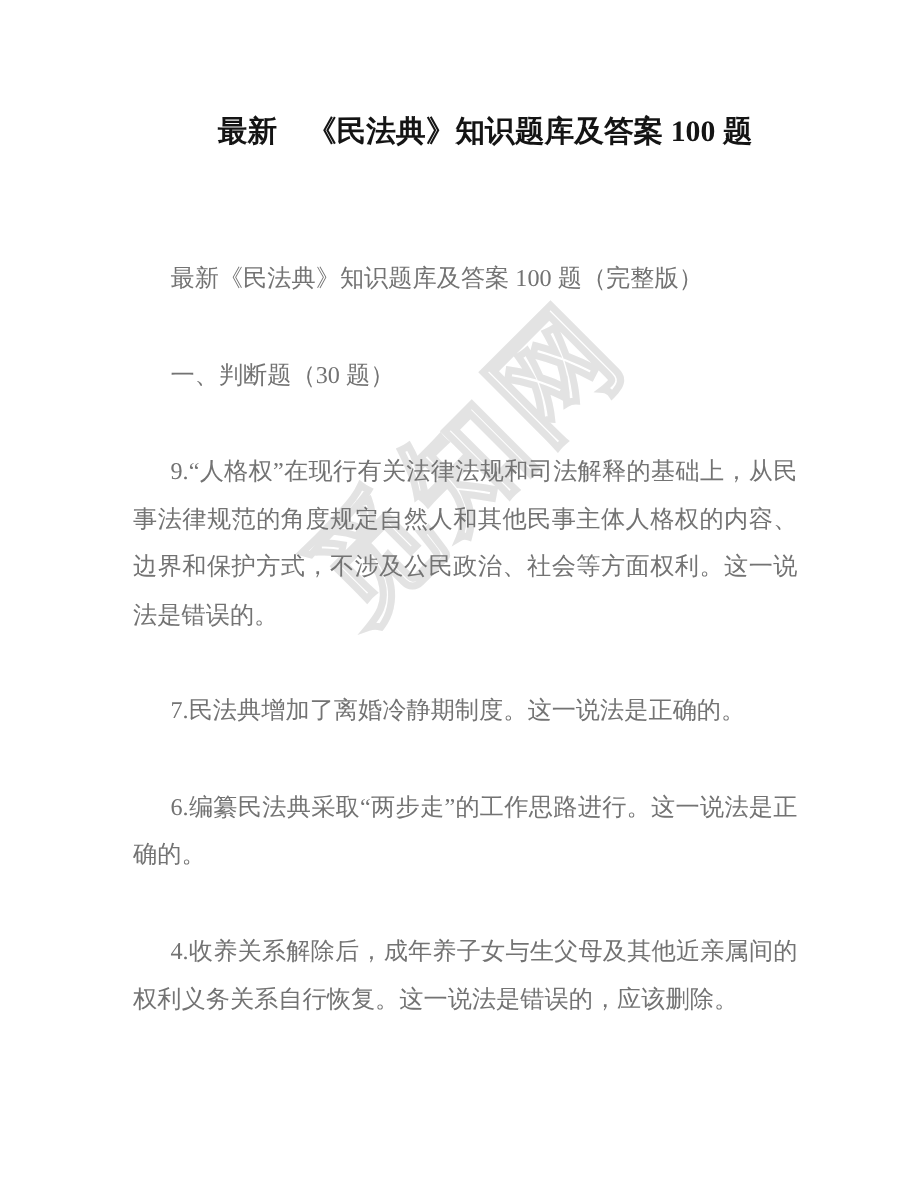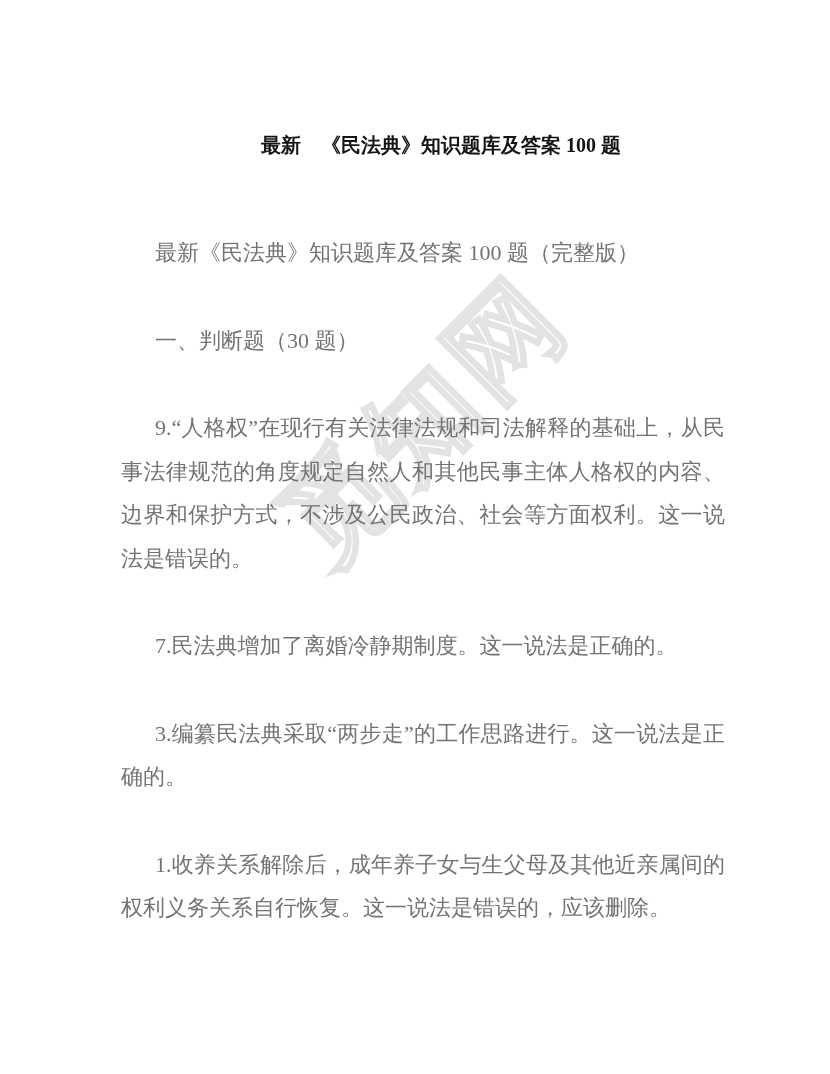--- a/index.html
+++ b/index.html
@@ -29,26 +29,25 @@
     -webkit-text-stroke: 3px #e3e3e3;
     z-index: 0;
     user-select: none;
   }
   .doc-title {
     position: absolute;
     top: 96px;
     left: 131px;
     width: 620px;
     text-align: center;
-    font-size: 20px;
+    font-size: 27px;
     font-weight: bold;
     line-height: 46px;
     color: #141414;
     z-index: 1;
-    margin-top: 26px;
   }
   .content {
     position: absolute;
     top: 231px;
     left: 121px;
     width: 604px;
     font-size: 22px;
     line-height: 43.5px;
     color: #737373;
     text-align: justify;
@@ -71,17 +70,17 @@
 
   <div class="doc-title">
     <div class="doc-title-line">最新　《民法典》知识题库及答案 100 题</div>
   </div>
 
   <div class="content">
     <p class="subtitle">最新《民法典》知识题库及答案 100 题（完整版）</p>
     <p class="section-heading">一、判断题（30 题）</p>
     <p class="question">9.“人格权”在现行有关法律法规和司法解释的基础上，从民事法律规范的角度规定自然人和其他民事主体人格权的内容、边界和保护方式，不涉及公民政治、社会等方面权利。这一说法是错误的。</p>
     <p class="question">7.民法典增加了离婚冷静期制度。这一说法是正确的。</p>
-    <p class="question">3.编纂民法典采取“两步走”的工作思路进行。这一说法是正确的。</p>
-    <p class="question">1.收养关系解除后，成年养子女与生父母及其他近亲属间的权利义务关系自行恢复。这一说法是错误的，应该删除。</p>
+    <p class="question">6.编纂民法典采取“两步走”的工作思路进行。这一说法是正确的。</p>
+    <p class="question">4.收养关系解除后，成年养子女与生父母及其他近亲属间的权利义务关系自行恢复。这一说法是错误的，应该删除。</p>
   </div>
 
 </div>
 
 </body></html>

